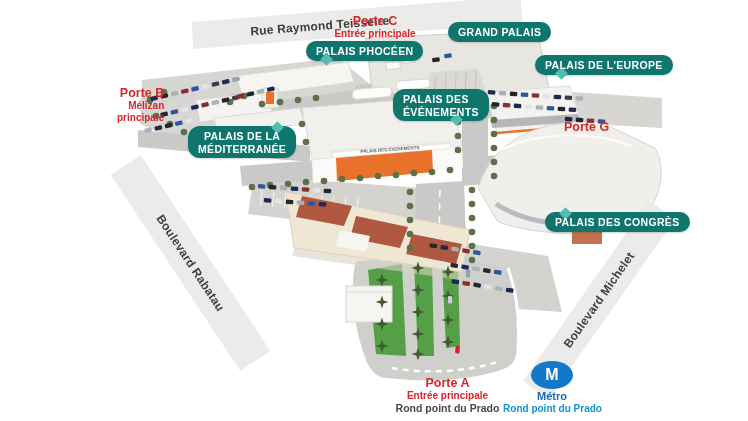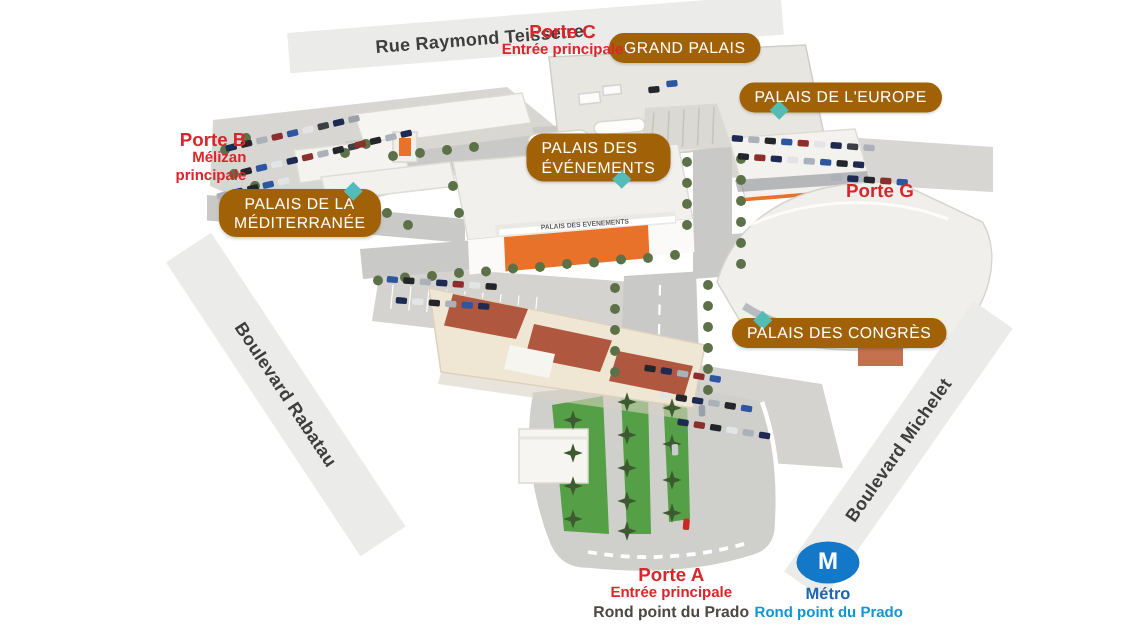--- a/index.html
+++ b/index.html
@@ -9,31 +9,31 @@
 
   
   .band{position:absolute;background:#ebebea;z-index:2;display:flex;align-items:center;}
   .band span{font-size:12px;font-weight:600;color:#3e3e3c;letter-spacing:.2px;white-space:nowrap;}
   .band-teisseire{left:192px;top:9px;width:330px;height:27px;transform:rotate(-4.5deg);}
   .band-teisseire span{padding-left:58px;}
   .band-rabatau{left:73px;top:245px;width:235px;height:36px;transform:rotate(56.5deg);justify-content:center;}
   .band-michelet{left:489px;top:284px;width:220px;height:32px;transform:rotate(-55deg);justify-content:center;}
 
   
-  .pill{position:absolute;background:#a16207;color:#fff;font-weight:normal;font-size:10.5px;
+  .pill{position:absolute;background:#0f766e;color:#fff;font-weight:bold;font-size:10.5px;
         letter-spacing:.35px;padding:4px 10px 3px;border-radius:12px;white-space:nowrap;
-        line-height:12.5px;z-index:6;box-shadow:0 1px 2px rgba(0,0,0,.18);}
+        line-height:12.5px;z-index:6;box-shadow:0 1px 2px rgba(0,0,0,.18);margin-left:42px;}
   .pill .tail{position:absolute;width:9px;height:9px;background:#53bcb5;transform:rotate(45deg);z-index:-1;}
   .pill-grand{left:406px;top:22px;}
   .pill-phoceen{left:264px;top:41px;}   .pill-phoceen .tail{left:16px;bottom:-3px;}
   .pill-europe{left:493px;top:55px;}    .pill-europe .tail{left:22px;bottom:-3px;}
   .pill-evenements{left:351px;top:89px;}.pill-evenements .tail{left:62%;bottom:-3px;}
   .pill-mediterranee{left:146px;top:126px;text-align:center;}
   .pill-mediterranee .tail{right:14px;top:-3px;}
-  .pill-congres{left:488px;top:212px;}  .pill-congres .tail{left:16px;top:-3px;}
+  .pill-congres{left:503px;top:212px;}  .pill-congres .tail{left:16px;top:-3px;}
   .pill-arts{left:201px;top:226px;}     .pill-arts .tail{right:18px;top:-3px;}
 
   
   .gate{position:absolute;z-index:6;color:#d9262b;}
   .gate .g-name{font-size:12.5px;font-weight:bold;line-height:14px;}
   .gate .g-detail{font-size:10px;font-weight:bold;line-height:12px;}
   .gate .g-loc{font-size:10.5px;font-weight:600;color:#4c4944;line-height:13px;}
   .gate-c{left:327px;top:14px;width:96px;text-align:center;}
   .gate-b{left:117px;top:86px;text-align:right;}
   .gate-g{left:564px;top:120px;}
@@ -336,20 +336,24 @@
   <div class="band band-rabatau">
     <span>Boulevard Rabatau</span>
   </div>
   <div class="band band-michelet">
     <span>Boulevard Michelet</span>
   </div>
 
   <div class="pill pill-grand">
     <span>GRAND PALAIS</span>
   </div>
+  <div class="pill pill-phoceen">
+    <i class="tail"></i>
+    <span>PALAIS PHOCÉEN</span>
+  </div>
   <div class="pill pill-europe">
     <i class="tail"></i>
     <span>PALAIS DE L'EUROPE</span>
   </div>
   <div class="pill pill-evenements">
     <i class="tail"></i>
     <div>PALAIS DES</div>
     <div>ÉVÉNEMENTS</div>
   </div>
   <div class="pill pill-mediterranee">

